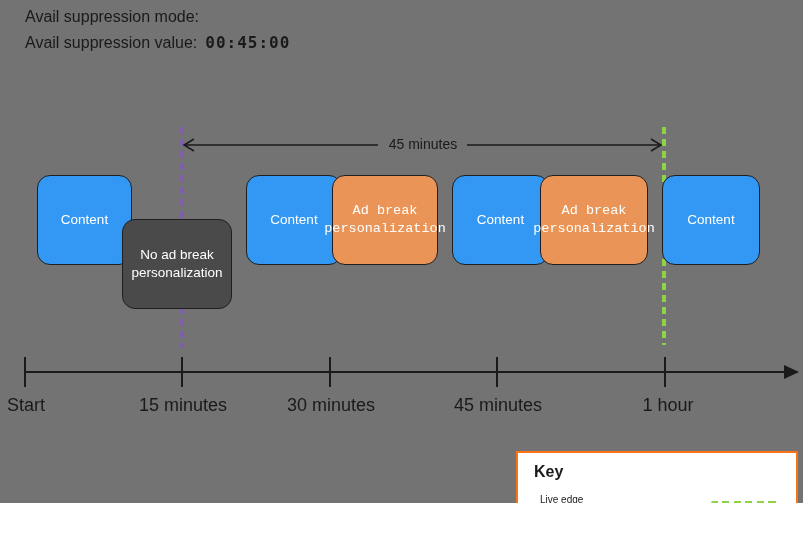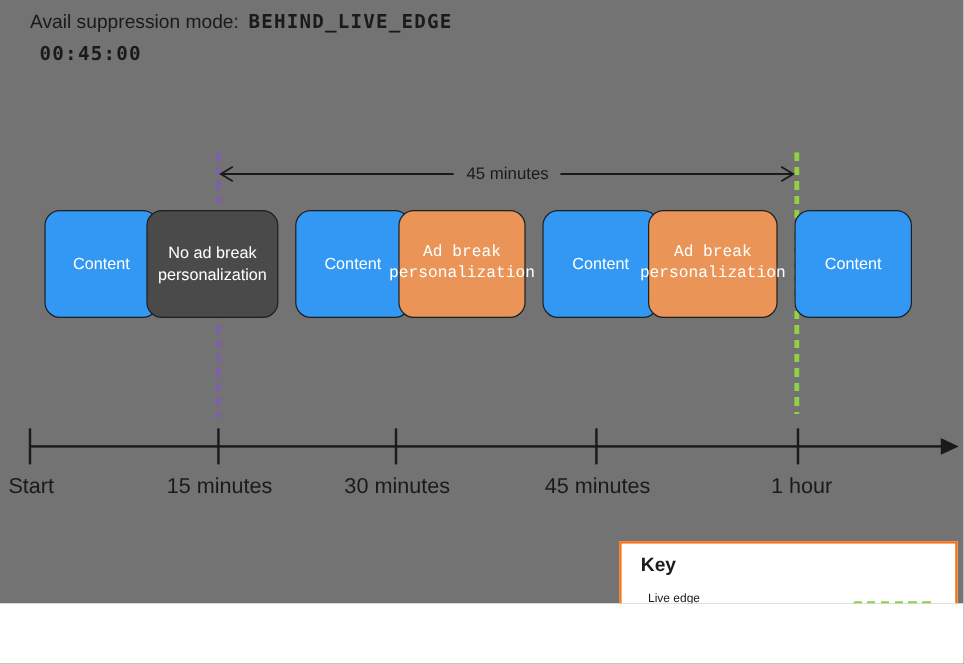--- a/index.html
+++ b/index.html
@@ -20,21 +20,21 @@
     background:repeating-linear-gradient(180deg,#8FD245 0 7px,transparent 7px 12px);}
   
   .arrow-svg{position:absolute;left:180px;top:135px;z-index:3;}
   .arrow-label{position:absolute;left:348px;top:136px;width:150px;text-align:center;
     font-size:14px;z-index:4;}
   
   .block{position:absolute;top:175px;height:90px;box-sizing:border-box;z-index:2;
     border:1.5px solid #1f1f1f;border-radius:13px;color:#fff;font-size:13.5px;line-height:1.35;
     display:flex;align-items:center;justify-content:center;text-align:center;padding:4px 6px;}
   .block.blue{background:#3398F4;margin-left:12px;}
-  .block.dark{background:#4A4A4A;}
+  .block.dark{background:#4A4A4A;margin-top:44px;}
   .block.orange{background:#EA9557;font-family:Liberation Mono, monospace;}
   .b1{left:25px;width:95px;}
   .b2{left:122px;width:110px;}
   .b3{left:234px;width:96px;}
   .b4{left:332px;width:106px;}
   .b5{left:440px;width:97px;}
   .b6{left:540px;width:108px;}
   .b7{left:650px;width:98px;}
   
   .axis-line{position:absolute;left:25px;top:371px;width:762px;height:2px;background:#1a1a1a;}
@@ -56,23 +56,23 @@
   .ld1{left:192px;top:80px;background:repeating-linear-gradient(90deg,#7D60A8 0 7px,transparent 7px 11.5px);}
 </style>
 </head>
 <body>
 
 <div class="canvas">
 
   <div class="hdr">
     <div class="hdr-line">
       <span class="hdr-label">Avail suppression mode:</span>
-      <span class="hdr-value">BEHIND_LIVE_EDGE</span>
     </div>
     <div class="hdr-line">
+      <span class="hdr-label">Avail suppression value:</span>
       <span class="hdr-value">00:45:00</span>
     </div>
   </div>
 
   <div class="vline purple"></div>
   <div class="vline green"></div>
 
   <svg class="arrow-svg" width="488" height="20" viewBox="0 0 488 20">
     <polyline points="14,4 4,10 14,16" fill="none" stroke="#1a1a1a" stroke-width="1.5"></polyline>
     <line x1="4" y1="10" x2="198" y2="10" stroke="#1a1a1a" stroke-width="1.5"></line>

